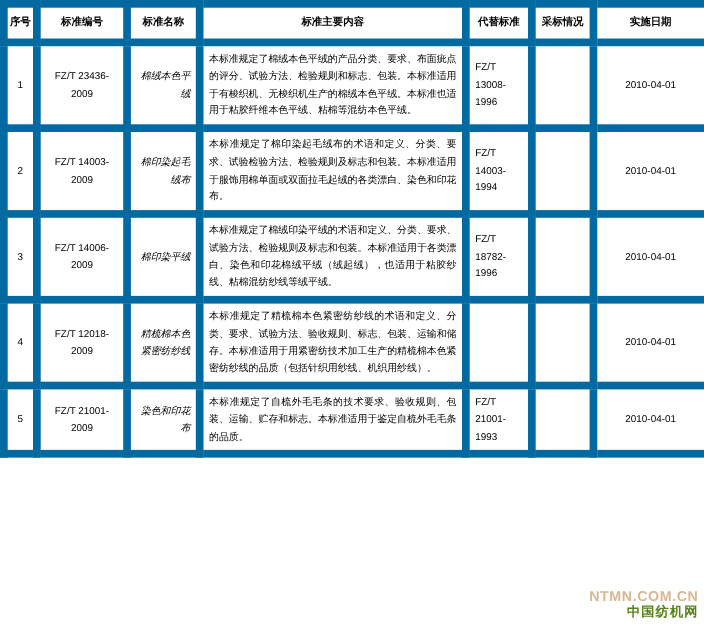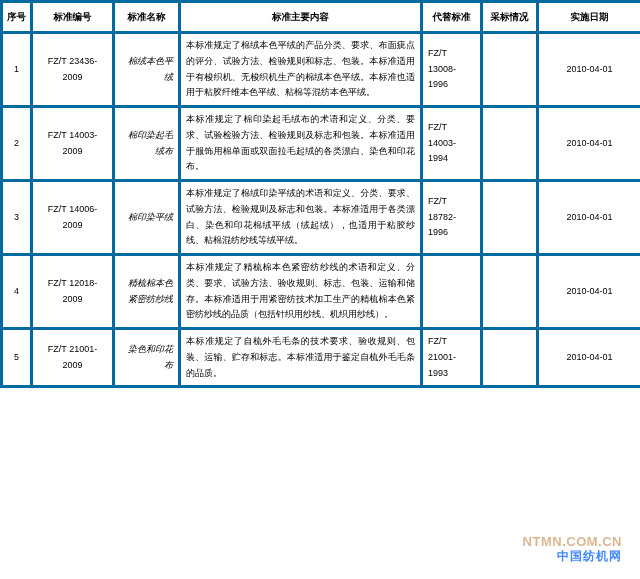--- a/index.html
+++ b/index.html
@@ -15,21 +15,21 @@
     overflow: hidden;
     position: relative;
   }
   table.std-table {
     width: 640px;
     border-collapse: collapse;
     table-layout: fixed;
   }
   table.std-table th,
   table.std-table td {
-    border: 3px solid #0369a1;
+    border: 7px solid #0369a1;
     vertical-align: middle;
     font-size: 9px;
     line-height: 1.75;
     padding: 4px 5px;
   }
   table.std-table thead th {
     height: 22px;
     text-align: center;
     font-weight: bold;
     font-size: 9.5px;
@@ -58,38 +58,38 @@
   td.c-date {
     text-align: center;
     white-space: nowrap;
     margin-left: 17px;
   }
   .code-line, .repl-line {
     display: block;
   }
   .watermark {
     position: absolute;
-    right: 18px;
+    right: 5px;
     bottom: 14px;
     text-align: right;
     pointer-events: none;
   }
   .watermark .wm-line1 {
     display: block;
     font-size: 13px;
     font-weight: bold;
     color: #d9b38c;
     letter-spacing: 0.5px;
     opacity: 0.95;
   }
   .watermark .wm-line2 {
     display: block;
     font-size: 12px;
     font-weight: bold;
-    color: #3b82f6;
+    color: #4d7c0f;
     letter-spacing: 1px;
     margin-top: -1px;
     opacity: 0.95;
   }
 </style>
 </head>
 <body>
 
 <table class="std-table">
   <colgroup>

